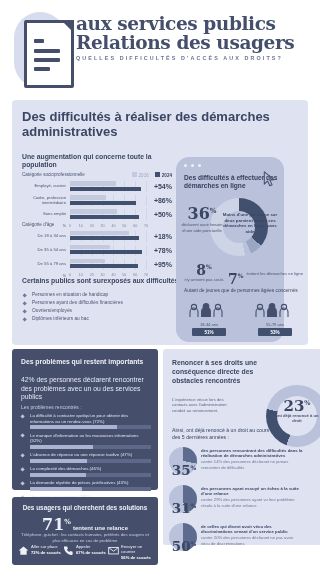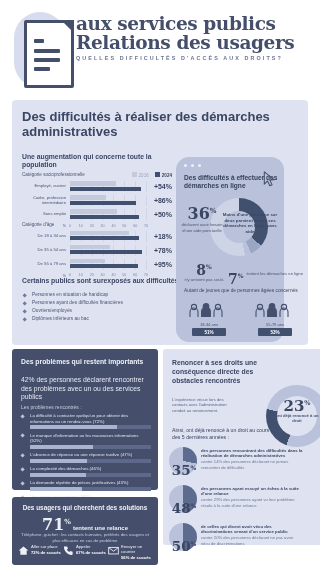--- a/index.html
+++ b/index.html
@@ -434,21 +434,21 @@
           <div class="fpie" style="background: conic-gradient(rgb(93, 107, 142) 0deg, rgb(93, 107, 142) 100.8deg, rgb(185, 194, 218) 100.8deg, rgb(185, 194, 218) 360deg); border-radius: 50%;">
             <div class="fnum"><span>35</span><sup>%</sup></div>
           </div>
           <div class="ftxt">
             <b>des personnes rencontrant des difficultés dans la réalisation de démarches administratives</b>
             <span>contre 14% des personnes déclarant ne jamais rencontrer de difficultés</span>
           </div>
         </div>
         <div class="frow" style="top: 136px;">
           <div class="fpie" style="background: conic-gradient(rgb(93, 107, 142) 0deg, rgb(93, 107, 142) 172.8deg, rgb(185, 194, 218) 172.8deg, rgb(185, 194, 218) 360deg); border-radius: 50%;">
-            <div class="fnum"><span>48</span><sup>%</sup></div>
+            <div class="fnum"><span>31</span><sup>%</sup></div>
           </div>
           <div class="ftxt">
             <b>des personnes ayant essuyé un échec à la suite d'une relance</b>
             <span>contre 29% des personnes ayant vu leur problème résolu à la suite d'une relance</span>
           </div>
         </div>
         <div class="frow" style="top: 174px;">
           <div class="fpie" style="background: conic-gradient(rgb(93, 107, 142) 0deg, rgb(93, 107, 142) 180deg, rgb(185, 194, 218) 180deg, rgb(185, 194, 218) 360deg); border-radius: 50%;">
             <div class="fnum"><span>50</span><sup>%</sup></div>
           </div>

